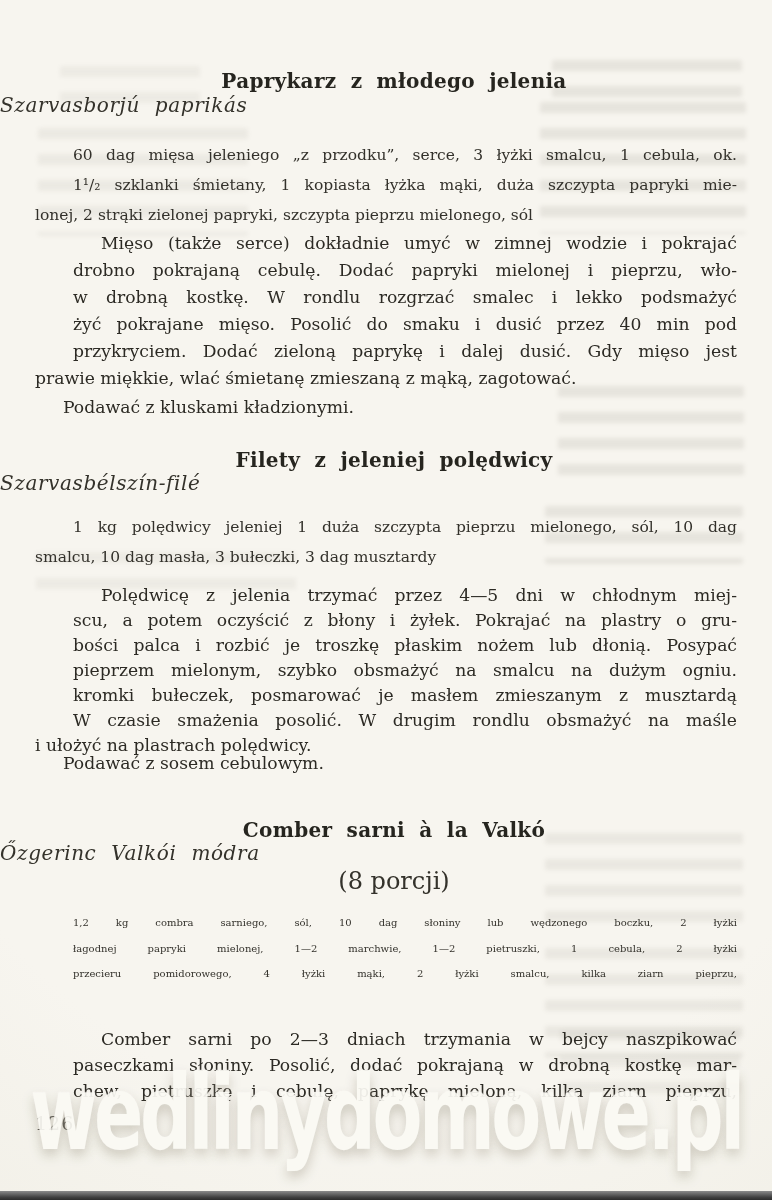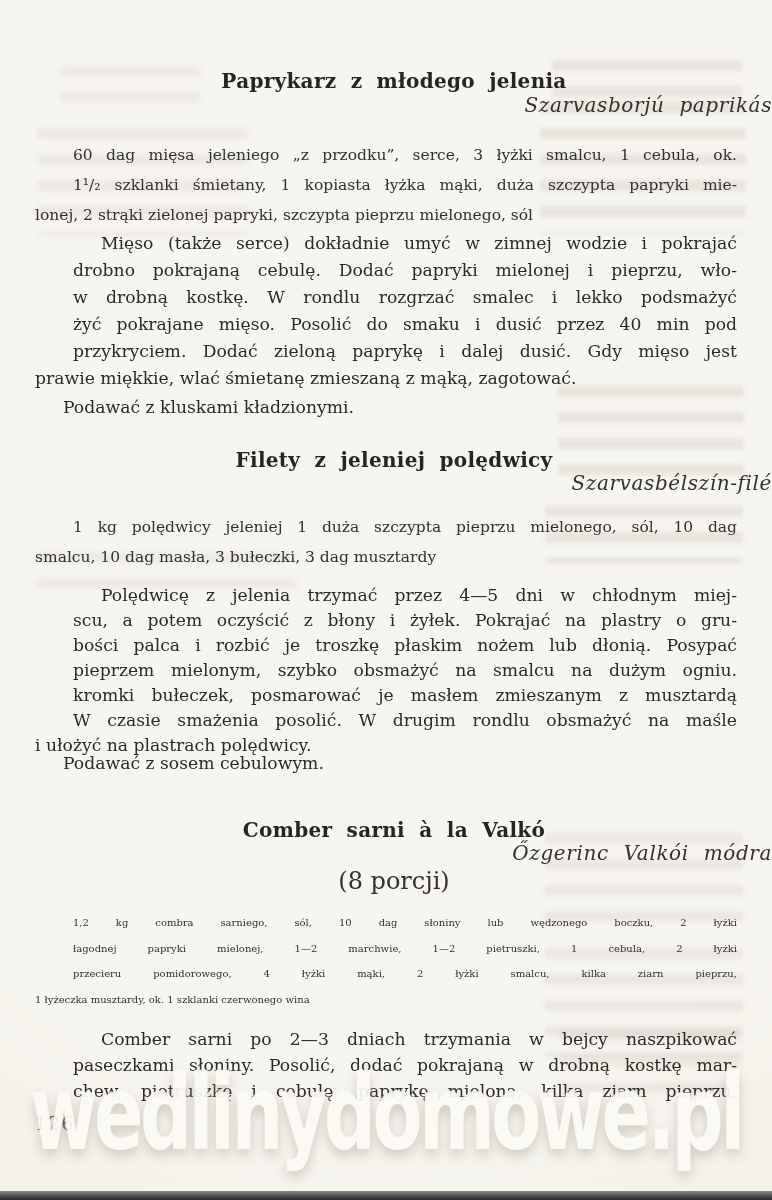--- a/index.html
+++ b/index.html
@@ -8,21 +8,21 @@
     background:radial-gradient(130% 100% at 50% 38%, #f7f5ef 55%, #f0eee5 85%, #e9e7dd 100%);
     font-family:"DejaVu Serif", serif;
     color:#2c2a24;
   }
   .tblock{position:absolute;left:35px;width:702px;}
   .rtitle{
     position:absolute;left:8px;width:100%;text-align:center;
     font-weight:bold;font-size:20px;word-spacing:7px;letter-spacing:.3px;color:#26251f;
   }
   .rsub{
-    position:absolute;left:0;width:100%;text-align:right;
+    position:absolute;left:0;width:100%;text-align:left;
     font-style:italic;font-size:20px;word-spacing:8px;letter-spacing:.6px;color:#34322b;
   }
   .porcje{
     position:absolute;left:0;width:100%;text-align:center;
     font-style:normal;font-size:24px;color:#34322b;padding-left:8px;
   }
   .ing{font-size:15.5px;line-height:30px;color:#33312b;}
   .ing3{font-size:10px;line-height:25.5px;}
   .bodyp{font-size:17.2px;line-height:27px;}
   .bodyp2{font-size:17.2px;line-height:25px;}
@@ -109,21 +109,20 @@
   </div>
 
   <h2 class="rtitle" style="top:801px;">Comber sarni à la Valkó</h2>
   <div class="rsub" style="top:841px;">Őzgerinc Valkói módra</div>
   <div class="porcje" style="top:867px;">(8 porcji)</div>
 
   <div class="tblock ing ing3" style="top:910px;">
     <div class="jl">1,2 kg combra sarniego, sól, 10 dag słoniny lub wędzonego boczku, 2 łyżki</div>
     <div class="jl">łagodnej papryki mielonej, 1—2 marchwie, 1—2 pietruszki, 1 cebula, 2 łyżki</div>
     <div class="jl">przecieru pomidorowego, 4 łyżki mąki, 2 łyżki smalcu, kilka ziarn pieprzu,</div>
-    <div class="nl">1 łyżeczka musztardy, ok. 1 szklanki czerwonego wina</div>
   </div>
 
   <div class="tblock bodyp2" style="top:1026px;line-height:26px;">
     <div class="jl ind">Comber sarni po 2—3 dniach trzymania w bejcy naszpikować</div>
     <div class="jl">paseczkami słoniny. Posolić, dodać pokrajaną w drobną kostkę mar-</div>
     <div class="jl">chew, pietruszkę i cebulę, paprykę mieloną, kilka ziarn pieprzu,</div>
   </div>
 
   <div class="pagenum">126</div>
   <div class="watermark">wedlinydomowe.pl</div>

